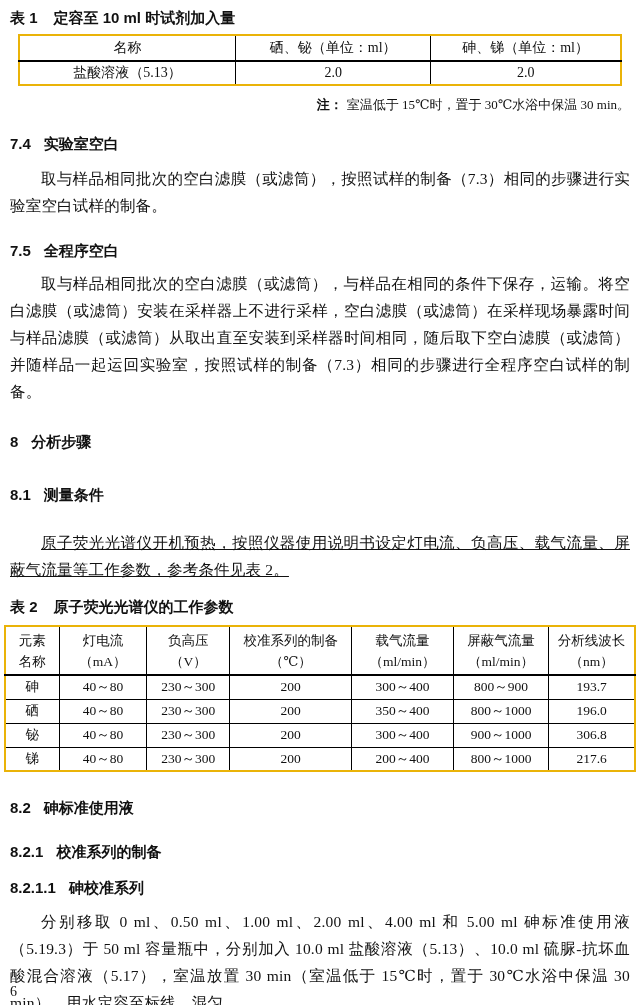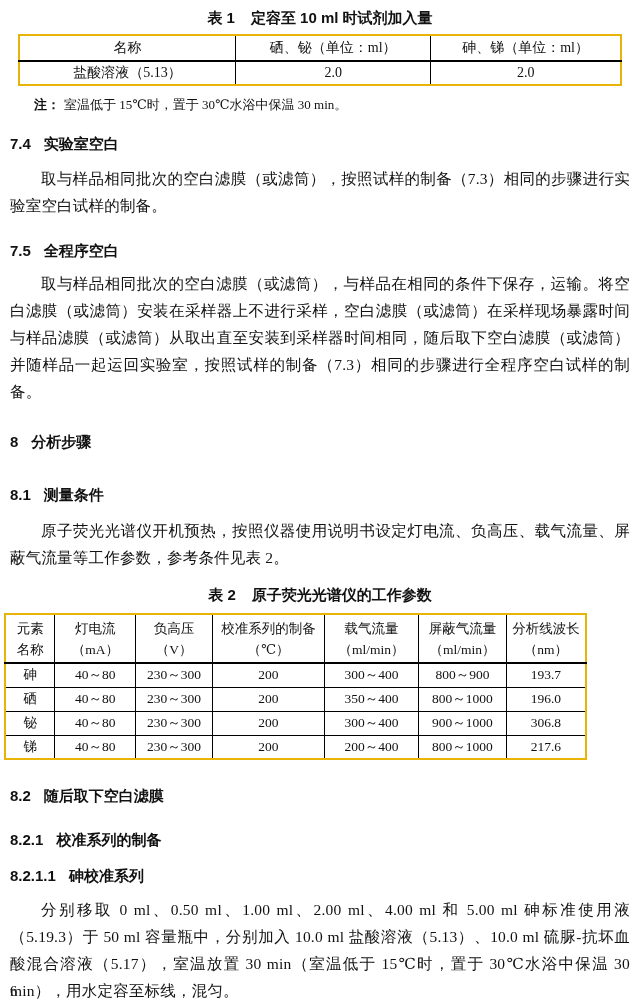--- a/index.html
+++ b/index.html
@@ -9,21 +9,20 @@
     height: 1005px;
     position: relative;
     overflow: hidden;
     color: #111;
     font-family: "Liberation Serif", "DejaVu Serif", serif;
   }
   .content { padding: 8px 10px 0 10px; }
 
   
   .tbl-title {
-    text-align: center;
     font-family: "Liberation Sans", "DejaVu Sans", sans-serif;
     font-weight: bold;
     font-size: 15px;
     line-height: 20px;
   }
   .tbl-title .tbl-label { margin-right: 16px; }
 
   
   table.doc-table {
     border-collapse: collapse;
@@ -36,30 +35,31 @@
     vertical-align: middle;
     font-weight: normal;
     font-family: "Liberation Serif", "DejaVu Serif", serif;
   }
   .doc-table thead th { border-bottom: 2px solid #000; }
 
   table.t1 { width: 604px; margin: 6px 0 0 8px; font-size: 14px; }
   .t1 th { height: 26px; }
   .t1 td { height: 24px; }
 
-  table.t2 { width: 583px; margin: 8px 0 0 -6px; font-size: 13.5px; }
+  table.t2 { width: 632px; margin: 8px 0 0 -6px; font-size: 13.5px; }
   .t2 th { height: 49px; line-height: 21px; padding: 2px 0; }
   .t2 td { height: 24px; }
   .t2 .hline { display: block; }
 
   
   .note {
-    margin: 10px 0 0 24px;
+    margin: 10px 0 0 52px;
     font-size: 13px;
     line-height: 17px;
+    text-align: right;
   }
   .note .note-label { font-weight: bold; margin-right: 4px; }
 
   
   .h {
     font-family: "Liberation Sans", "DejaVu Sans", sans-serif;
     font-weight: bold;
     font-size: 15px;
     line-height: 20px;
   }
@@ -75,21 +75,21 @@
   
   .para {
     font-size: 15.5px;
     line-height: 27px;
     text-align: justify;
     text-indent: 2em;
     letter-spacing: 0.2px;
   }
   .p74   { margin-top: 11px; }
   .p75   { margin-top: 9px; }
-  .p81   { margin-top: 12px; }
+  .p81   { margin-top: 24px; text-decoration: underline; }
   .p8211 { margin-top: 10px; }
 
   .t2-title { margin-top: 14px; }
 
   
   .page-num {
     position: absolute;
     left: 10px;
     bottom: 5px;
     font-size: 14px;
@@ -230,21 +230,21 @@
         <td>230～300</td>
         <td>200</td>
         <td>200～400</td>
         <td>800～1000</td>
         <td>217.6</td>
       </tr>
     </tbody>
   </table>
 
   <div class="h h82">
-    <span class="hnum">8.2</span><span>随后取下空白滤膜</span>
+    <span class="hnum">8.2</span><span>砷标准使用液</span>
   </div>
 
   <div class="h h821">
     <span class="hnum">8.2.1</span><span>校准系列的制备</span>
   </div>
 
   <div class="h h8211">
     <span class="hnum">8.2.1.1</span><span>砷校准系列</span>
   </div>
   <p class="para p8211">分别移取 0 ml、0.50 ml、1.00 ml、2.00 ml、4.00 ml 和 5.00 ml 砷标准使用液（5.19.3）于 50 ml 容量瓶中，分别加入 10.0 ml 盐酸溶液（5.13）、10.0 ml 硫脲-抗坏血酸混合溶液（5.17），室温放置 30 min（室温低于 15℃时，置于 30℃水浴中保温 30 min），用水定容至标线，混匀。</p>

